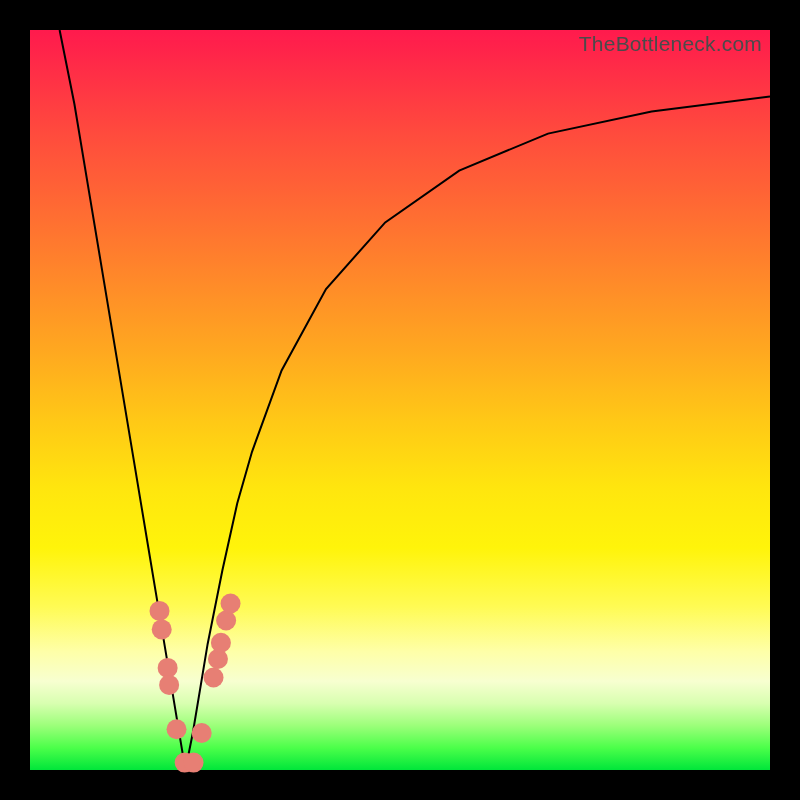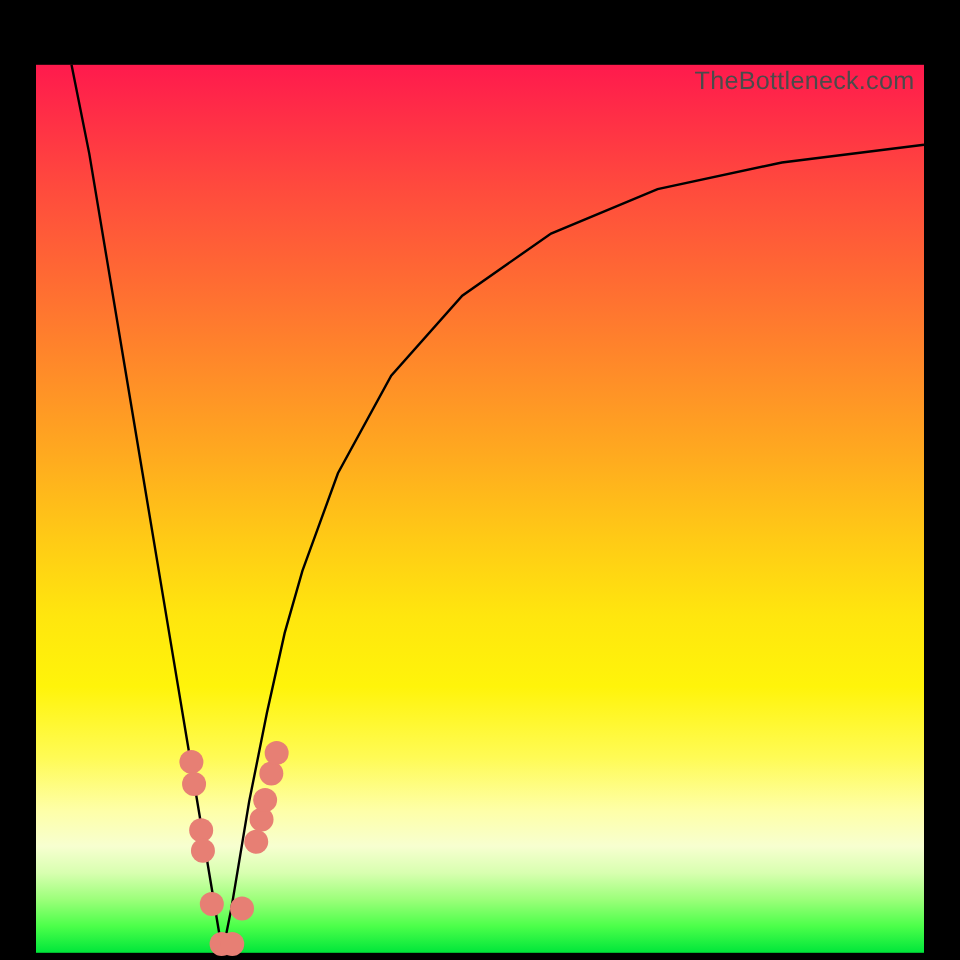--- a/index.html
+++ b/index.html
@@ -33,21 +33,20 @@
       #ffe60e 62%,
       #fff40a 70%,
       #fffb55 78%,
       #feffa8 84%,
       #f7ffd0 88%,
       #d8ffb0 91%,
       #9cff7a 94%,
       #4cff4a 97%,
       #00e63a 100%
     );
-    margin-top: 24px;
   }
   .watermark {
     position: absolute;
     top: 2px;
     right: 8px;
     color: #4b4b4b;
     font-size: 21px;
     font-weight: 400;
     letter-spacing: 0.2px;
     user-select: none;

